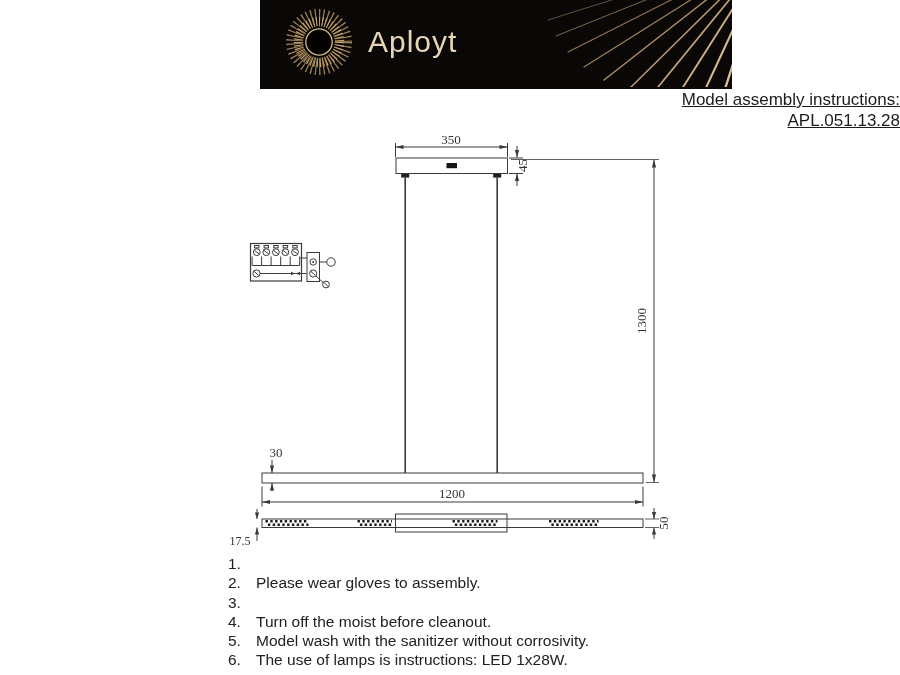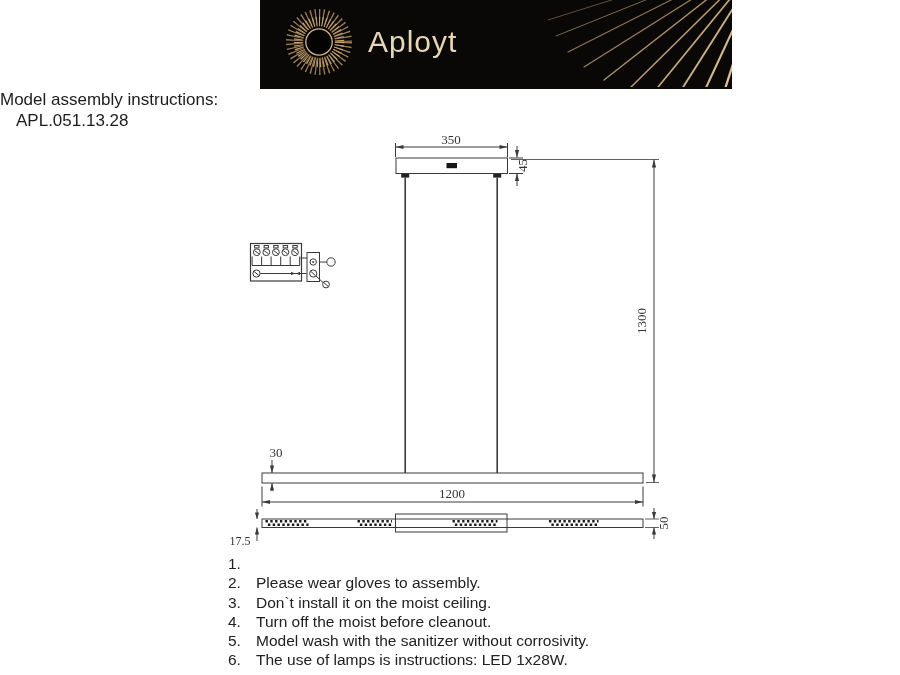--- a/index.html
+++ b/index.html
@@ -13,22 +13,23 @@
     background:#0a0807;overflow:hidden;margin-left:42px;
   }
   .banner .logo{position:absolute;left:19px;top:2px;}
   .banner .brand-name{
     position:absolute;left:108px;top:0;height:87px;line-height:84px;
     font-size:30px;letter-spacing:1px;color:#e7d6b6;font-weight:400;
   }
   .banner .rays{position:absolute;left:0;top:0;}
   
   .title-block{
-    position:absolute;left:0;top:89px;width:900px;text-align:left;
+    position:absolute;left:0;top:89px;width:900px;text-align:right;
     color:#1c1c1c;
+    text-decoration:underline;
   }
   .title-block .t1{font-size:17px;line-height:21px;}
   .title-block .t2{font-size:17px;line-height:21px;padding-left:16px;}
   
   .diagram{position:absolute;left:220px;top:135px;}
   .dim{font-family:"Liberation Serif",serif;font-size:13px;fill:#333;}
   .dim-small{font-family:"Liberation Serif",serif;font-size:12px;fill:#333;}
   
   .instructions{
     position:absolute;left:228px;top:554px;width:560px;
@@ -223,21 +224,20 @@
 <div class="instructions">
   <div class="row">
     <span class="num">1.</span>
   </div>
   <div class="row">
     <span class="num">2.</span>
     <span>Please wear gloves to assembly.</span>
   </div>
   <div class="row">
     <span class="num">3.</span>
-    <span>Don`t install it on the moist ceiling.</span>
   </div>
   <div class="row">
     <span class="num">4.</span>
     <span>Turn off the moist before cleanout.</span>
   </div>
   <div class="row">
     <span class="num">5.</span>
     <span>Model wash with the sanitizer without corrosivity.</span>
   </div>
   <div class="row">

